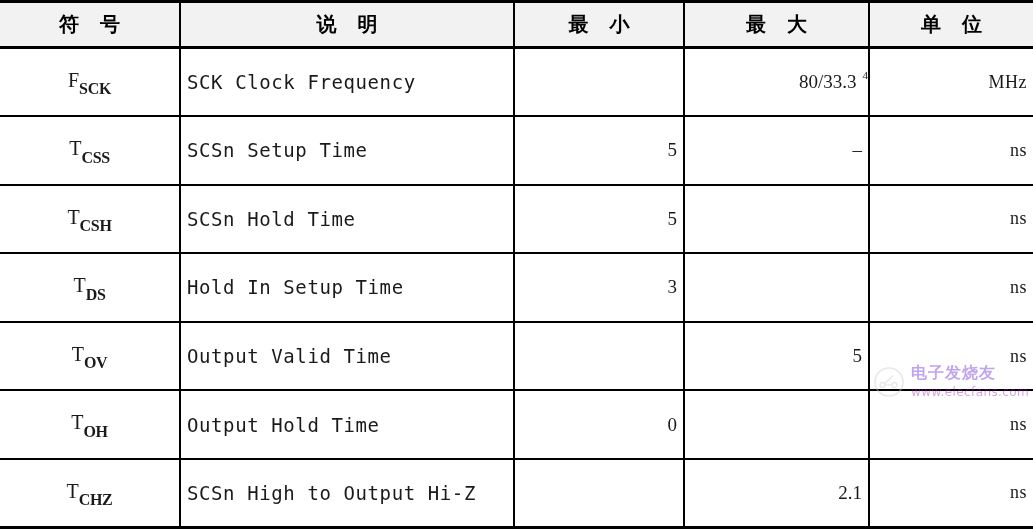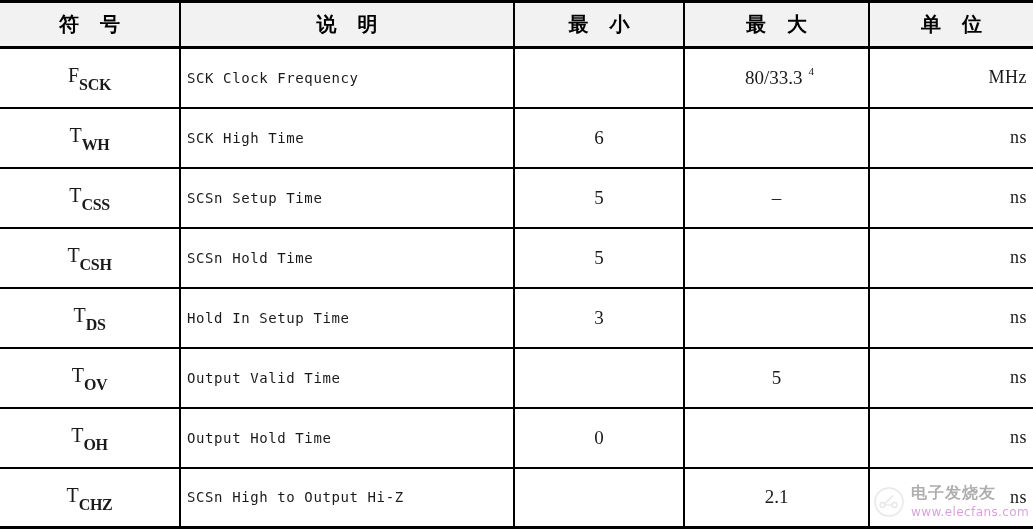--- a/index.html
+++ b/index.html
@@ -11,21 +11,21 @@
     width: 1033px;
     height: 529px;
     overflow: hidden;
     font-family: "Liberation Serif", "DejaVu Serif", serif;
     -webkit-font-smoothing: none;
   }
 
   #spec-table-wrap {
     position: relative;
     width: 1033px;
-    height: 529px;
+    height: 409px;
   }
 
   table.spec {
     border-collapse: collapse;
     table-layout: fixed;
     width: 1033px;
     height: 529px;
     border-top: 3px solid #000;
     border-bottom: 3px solid #000;
   }
@@ -85,29 +85,29 @@
     vertical-align: sub;
     letter-spacing: -0.3px;
     position: relative;
     top: 3px;
     font-weight: 600;
   }
 
   td.cell-desc {
     text-align: left;
     font-family: "DejaVu Sans Mono", "Liberation Mono", monospace;
-    font-size: 14px;
+    font-size: 19px;
     letter-spacing: 0.6px;
     padding-left: 12px;
     margin-left: 32px;
   }
 
   td.cell-min,
   td.cell-max {
-    text-align: center;
+    text-align: right;
     font-size: 19px;
     white-space: nowrap;
   }
   td.cell-max .sup-note {
     font-size: 11px;
     vertical-align: super;
     position: relative;
     top: -2px;
     left: 6px;
   }
@@ -135,21 +135,21 @@
     width: 32px;
     height: 32px;
   }
   #watermark .wm-cn {
     position: absolute;
     left: 40px;
     top: 4px;
     font-family: "DejaVu Sans", "Liberation Sans", sans-serif;
     font-size: 16px;
     font-weight: bold;
-    color: #404040;
+    color: #6d28d9;
     letter-spacing: 1px;
     white-space: nowrap;
   }
   #watermark .wm-url {
     position: absolute;
     left: 40px;
     top: 26px;
     font-family: "DejaVu Sans", "Liberation Sans", sans-serif;
     font-size: 12px;
     color: #a21caf;
@@ -181,27 +181,20 @@
     </thead>
     <tbody id="spec-body">
         <tr class="data-row">
           <td class="cell-symbol"><span class="sym-base">F</span><span class="sym-sub">SCK</span></td>
           <td class="cell-desc">SCK Clock Frequency</td>
           <td class="cell-min"></td>
           <td class="cell-max"><span>80/33.3</span><span class="sup-note">4</span></td>
           <td class="cell-unit">MHz</td>
         </tr>
         <tr class="data-row">
-          <td class="cell-symbol"><span class="sym-base">T</span><span class="sym-sub">WH</span></td>
-          <td class="cell-desc">SCK High Time</td>
-          <td class="cell-min">6</td>
-          <td class="cell-max"><span></span></td>
-          <td class="cell-unit">ns</td>
-        </tr>
-        <tr class="data-row">
           <td class="cell-symbol"><span class="sym-base">T</span><span class="sym-sub">CSS</span></td>
           <td class="cell-desc">SCSn Setup Time</td>
           <td class="cell-min">5</td>
           <td class="cell-max"><span>–</span></td>
           <td class="cell-unit">ns</td>
         </tr>
         <tr class="data-row">
           <td class="cell-symbol"><span class="sym-base">T</span><span class="sym-sub">CSH</span></td>
           <td class="cell-desc">SCSn Hold Time</td>
           <td class="cell-min">5</td>

